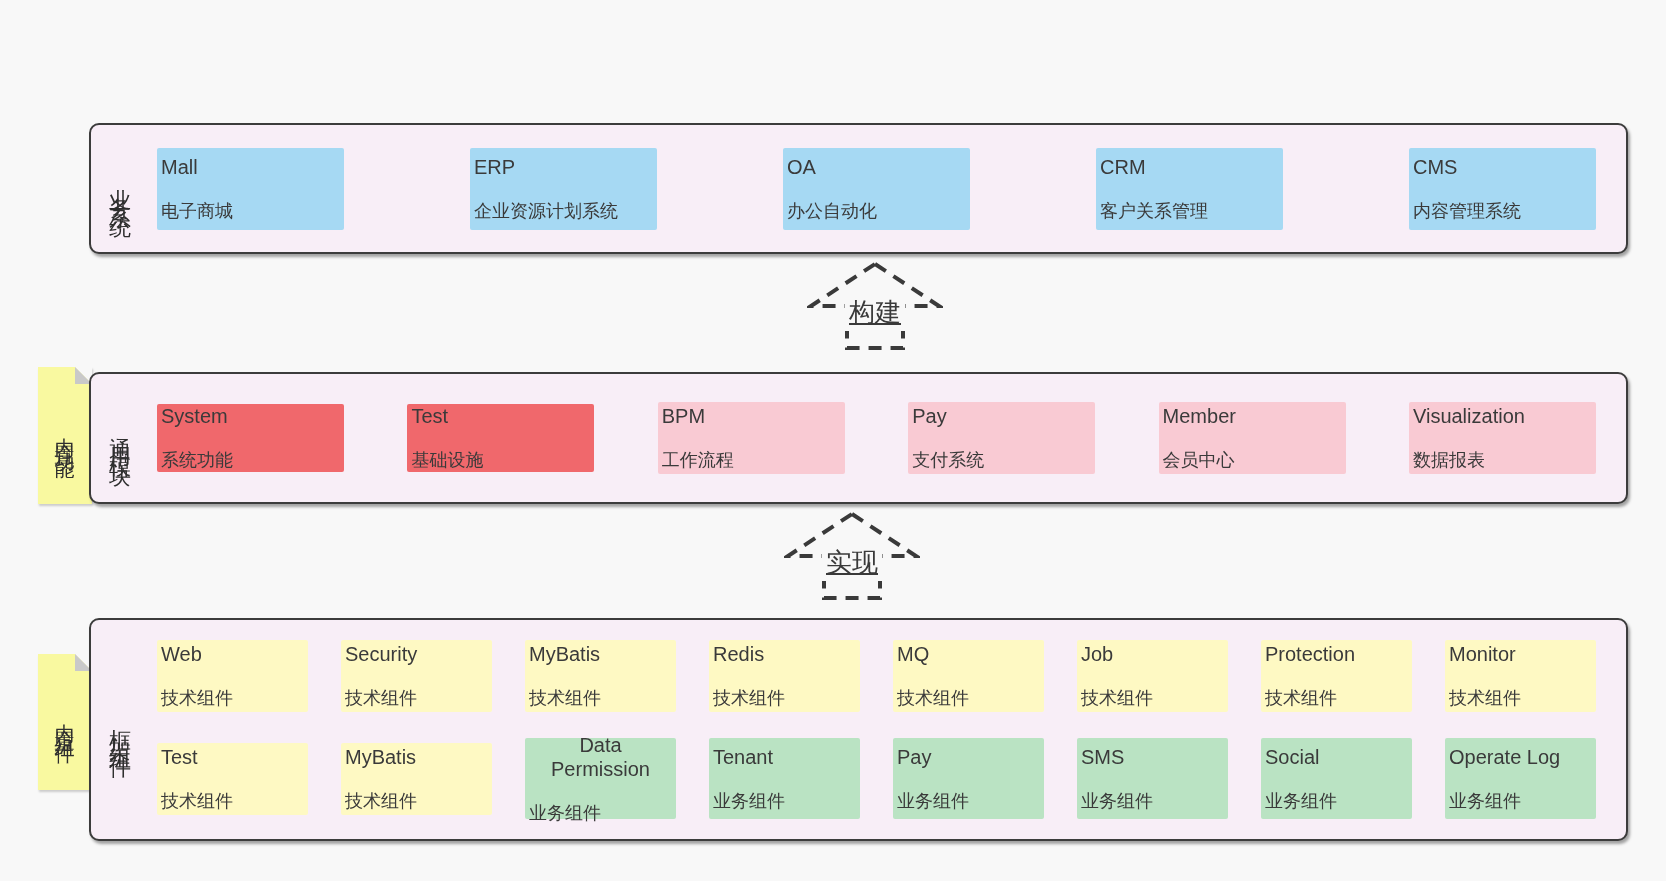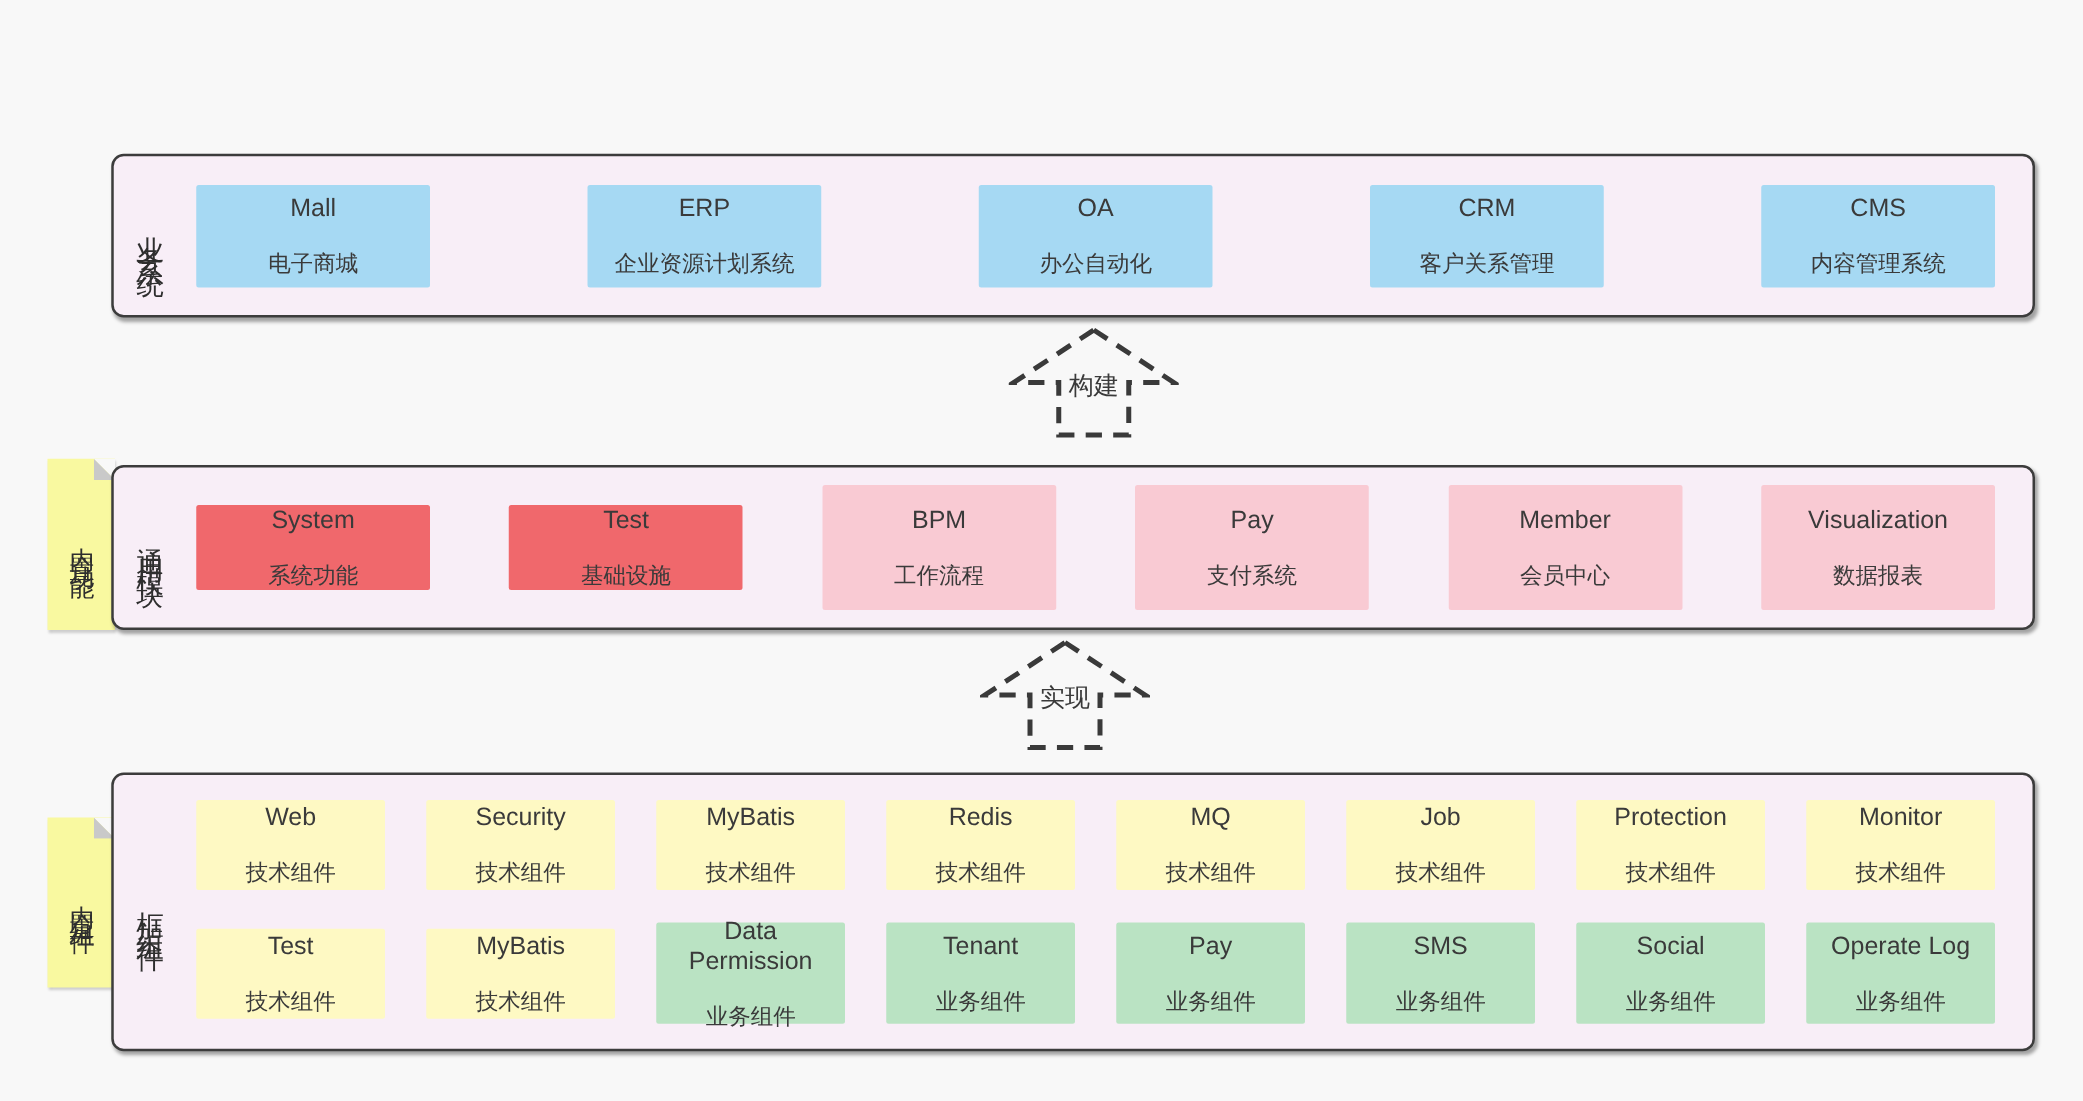--- a/index.html
+++ b/index.html
@@ -61,32 +61,32 @@
     padding:0 30px 0 26px;
   }
   .rows .boxes{flex:none;padding:0;}
 
   
   .box{
     box-sizing:border-box;
     display:flex;
     flex-direction:column;
     justify-content:center;
-    align-items:center;
+    align-items:flex-start;
     text-align:center;
     border-radius:2px;
     color:#3a3a3a;
     padding:2px 4px;
   }
   .box .en{font-size:20px;line-height:1.2;}
   .box .zh{font-size:18px;line-height:1.2;margin-top:22px;}
 
   .b-blue  {width:187px;height:82px;background:#a6d9f3;}
   .b-red   {width:187px;height:68px;background:#f0686c;}
-  .b-pink  {width:187px;height:100px;background:#f9cad3;}
+  .b-pink  {width:187px;height:72px;background:#f9cad3;}
   .b-green {width:151px;height:72px;background:#fef9c3;}
   .b-lgreen{width:151px;height:81px;background:#bae3c3;}
 
   
   .note{
     position:absolute;
     left:38px;
     width:54px;
     background:#f9f9a0;
     box-shadow:1px 2px 2px rgba(0,0,0,0.18);
@@ -125,23 +125,24 @@
   #arrow-build{left:807px;top:260px;}
   #arrow-implement{left:784px;top:510px;}
   .arrow svg{display:block;width:100%;height:100%;}
   .arrow-label{
     position:absolute;
     left:50%;
     top:34px;
     transform:translateX(-50%);
     background:#f8f8f8;
     padding:1px 4px;
-    font-size:20px;
+    font-size:26px;
     color:#3a3a3a;
     white-space:nowrap;
+    text-decoration:underline;
   }
 </style>
 </head>
 <body>
 
 <div class="stage">
 
   <div class="layer" id="layer-business">
     <div class="side-label">业务系统</div>
     <div class="boxes">

